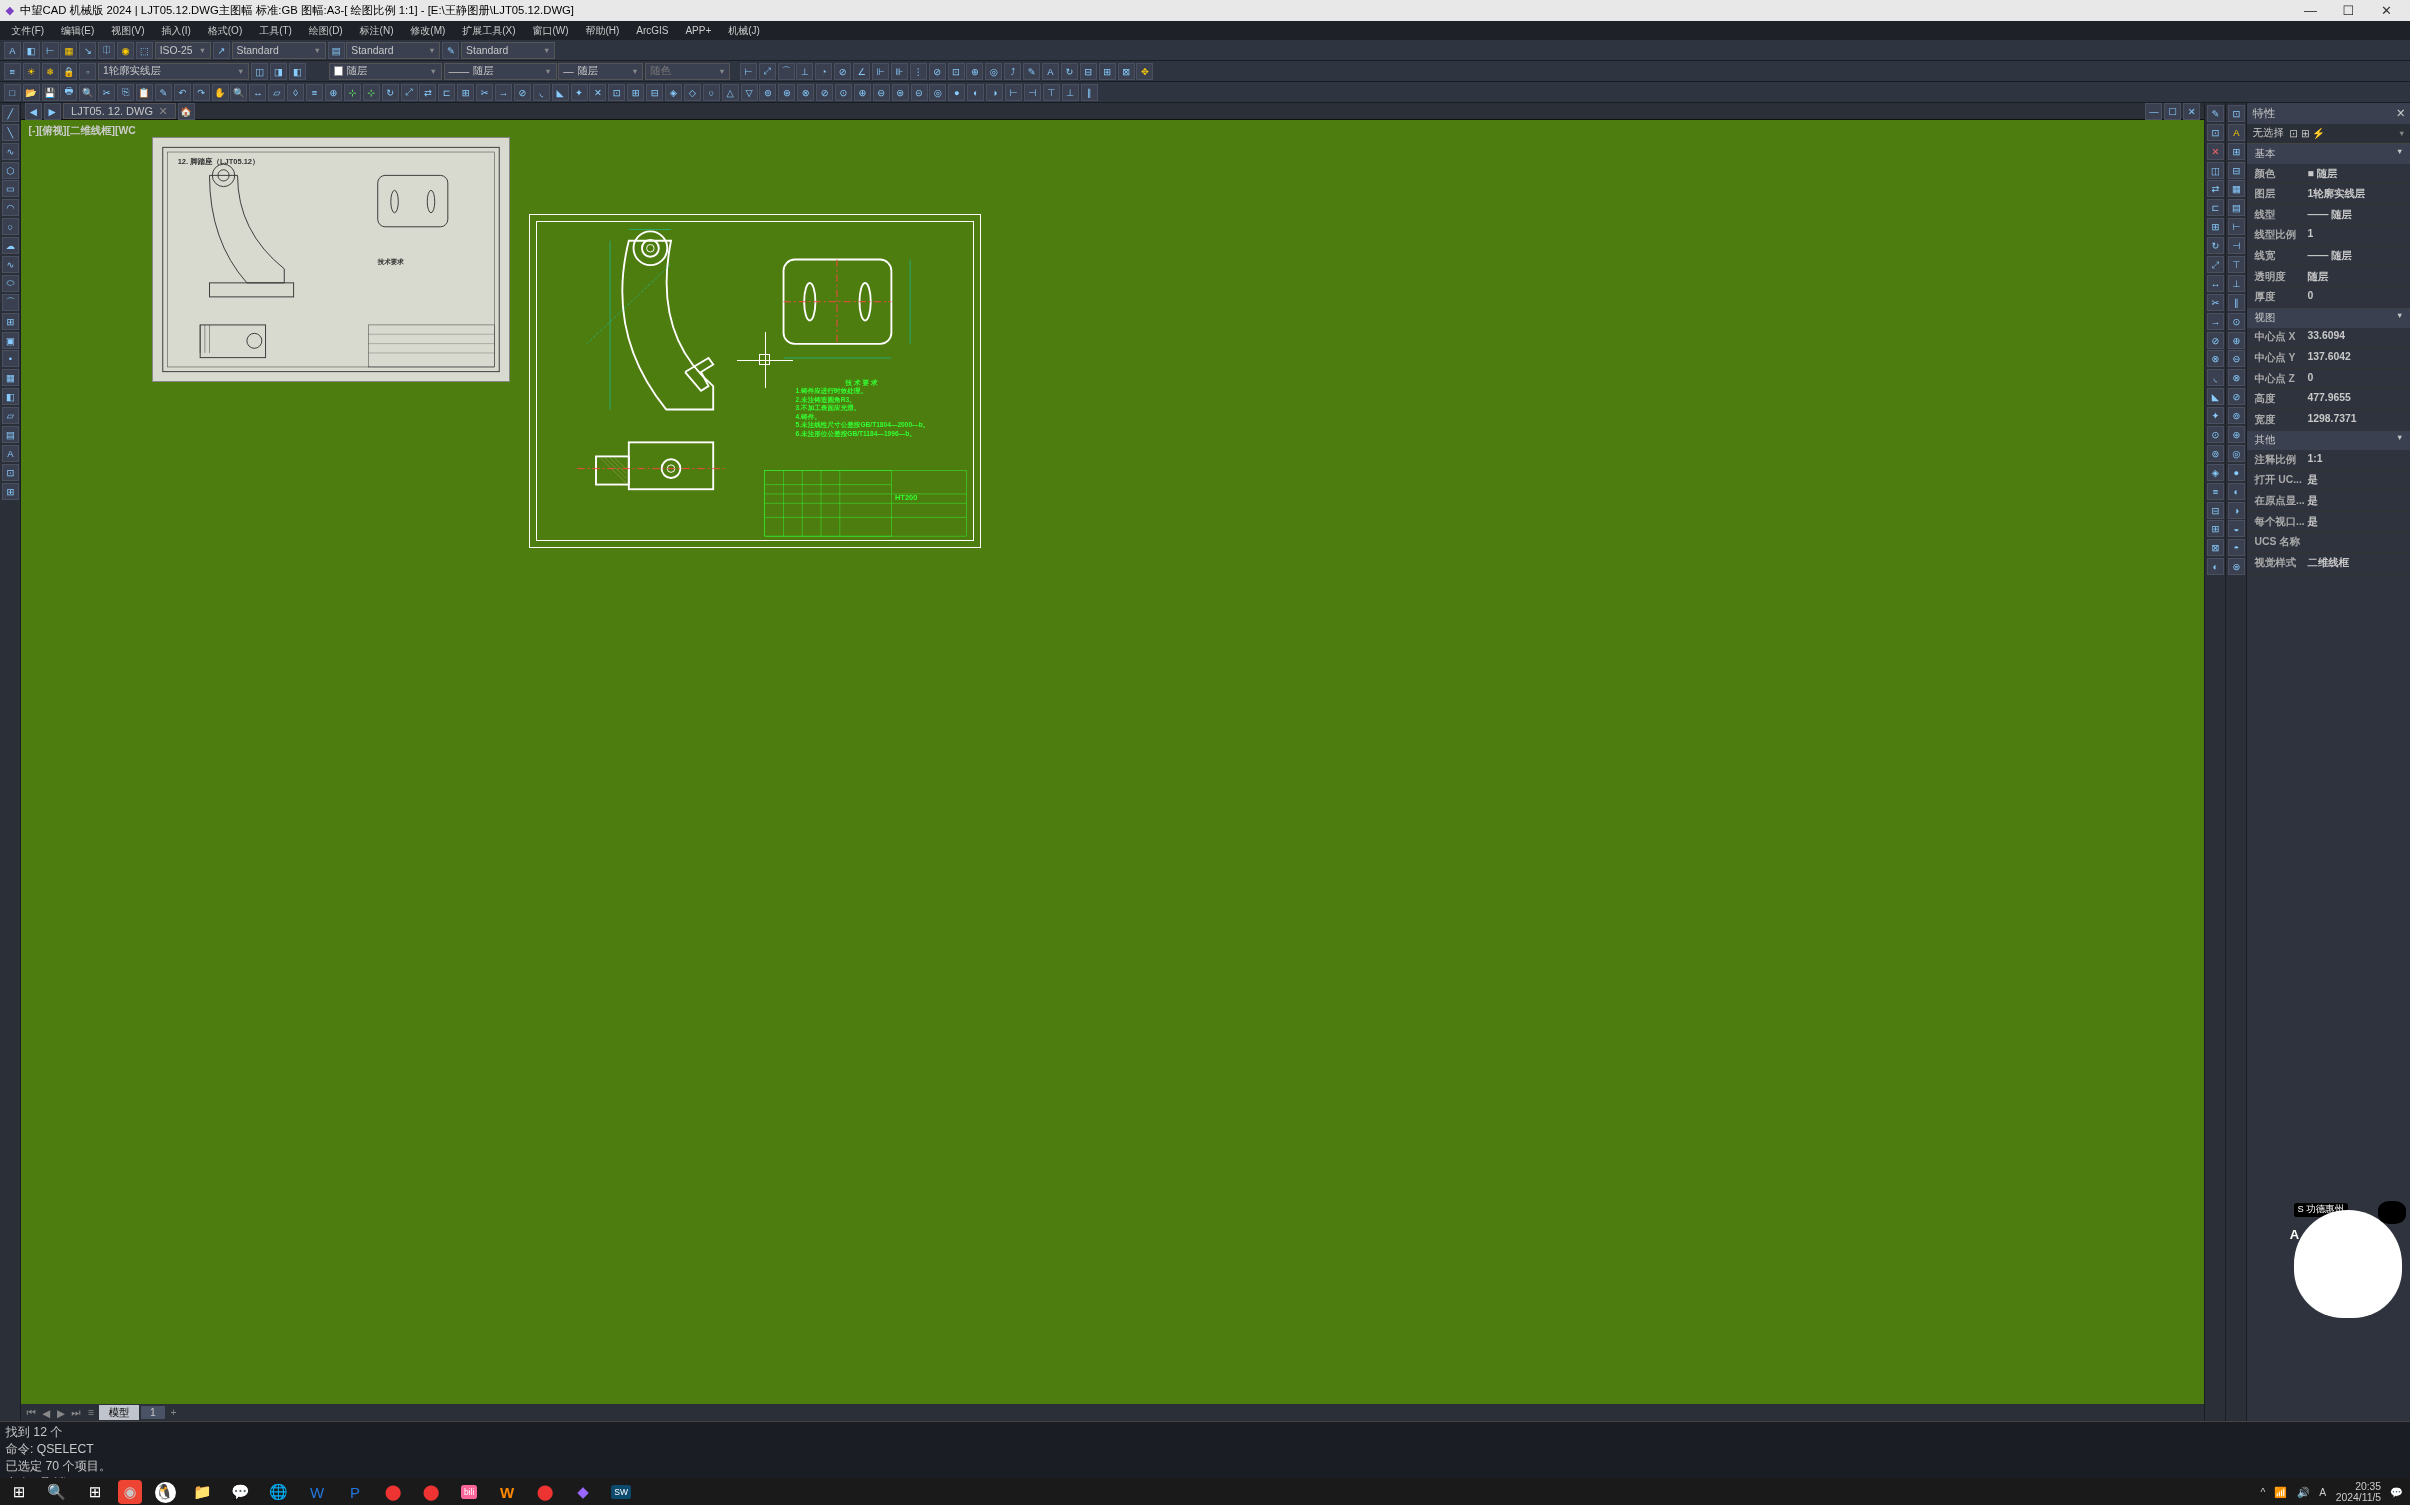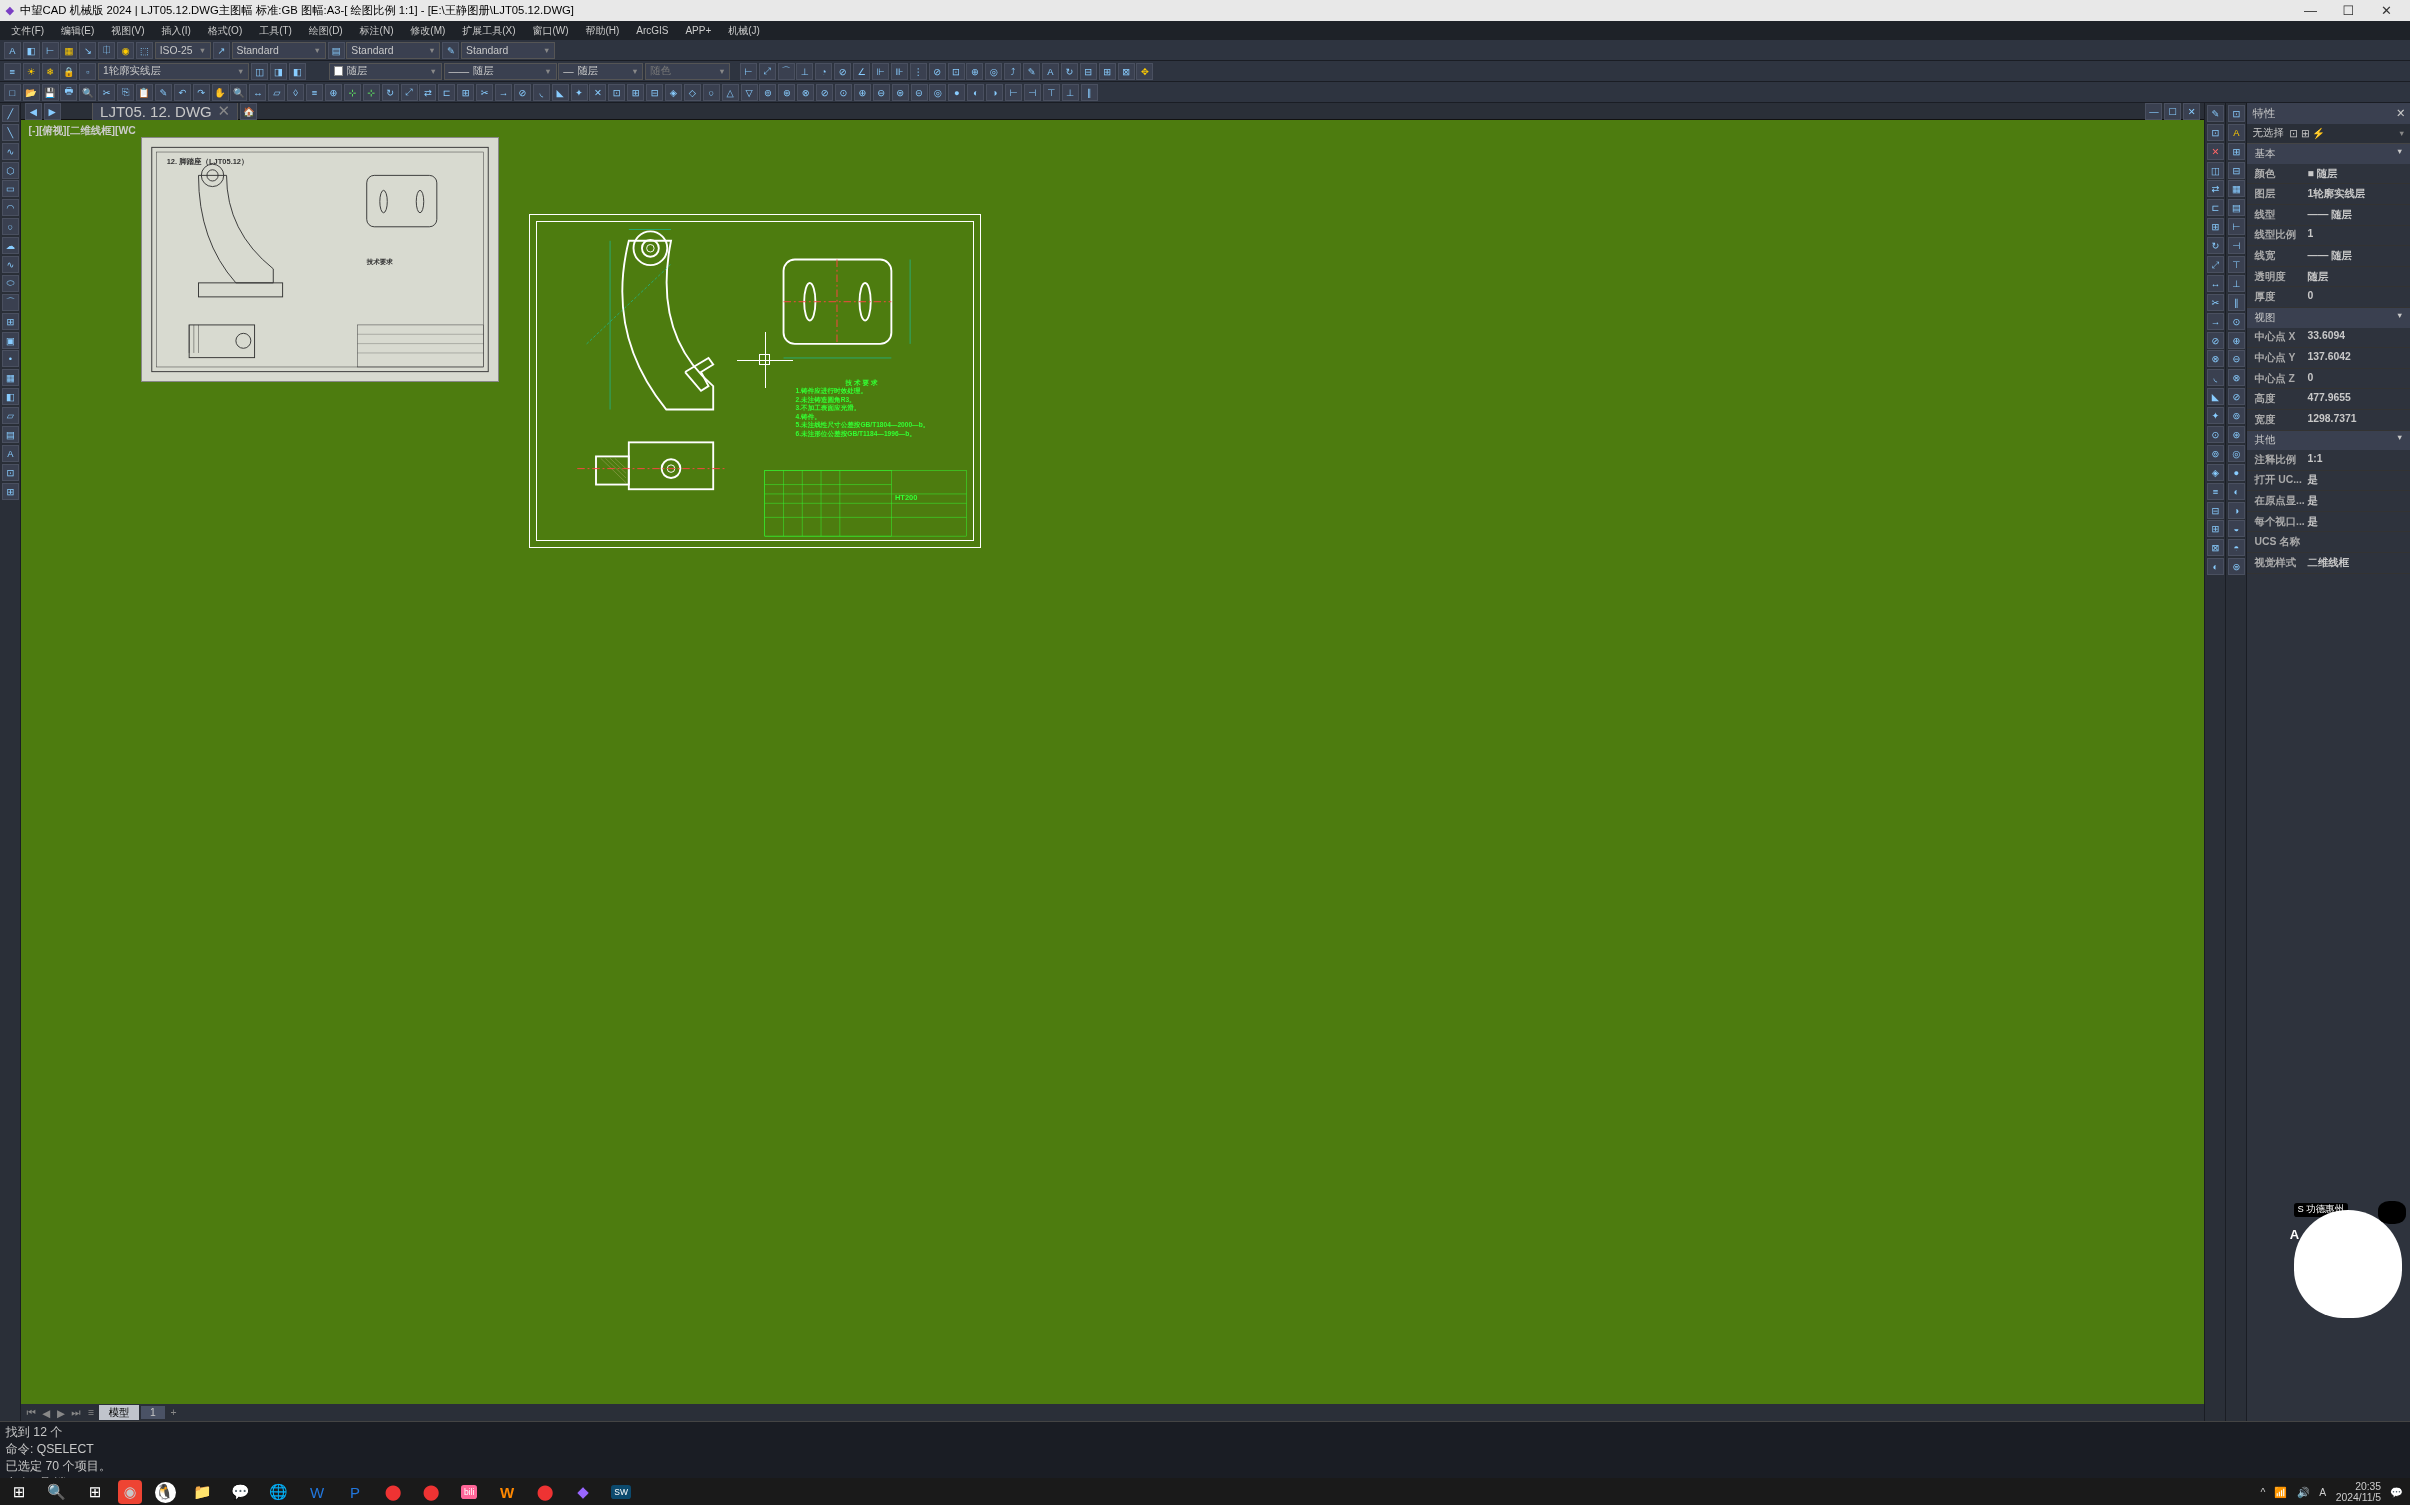--- a/index.html
+++ b/index.html
@@ -15,25 +15,25 @@
 .tbtn.r { color: #f66; }
 .tbtn.g { color: #6f6; }
 .dropdown { background: #3a4050; border: 0.9px solid #555; height: 17px; padding: 0 15px 0 3.8px; display: flex; align-items: center; min-width: 94px; position: relative; cursor: pointer; font-size: 10.4px; }
 .dropdown::after { content: "▼"; position: absolute; right: 3.8px; font-size: 7.5px; color: #888; }
 .swatch { width: 9.4px; height: 9.4px; border: 0.9px solid #888; margin-right: 3.8px; }
 .main-area { display: flex; height: calc(100% - 188px); }
 .left-tools { width: 21px; background: #2a2f38; display: flex; flex-direction: column; gap: 1.9px; padding: 1.9px; border-right: 0.9px solid #1a1d24; }
 .right-tools { width: 21px; background: #2a2f38; display: flex; flex-direction: column; gap: 1.9px; padding: 1.9px; border-left: 0.9px solid #1a1d24; }
 .canvas-wrap { flex: 1; background: #1a1d24; position: relative; overflow: hidden; }
 .tab-strip { background: #2a2f38; height: 17px; display: flex; align-items: center; padding: 0 3.8px; gap: 1.9px; border-bottom: 0.9px solid #111; }
-.doc-tab { background: #3a4050; padding: 0.9px 7.5px; font-size: 15px; border: 0.9px solid #555; display: flex; align-items: center; gap: 5.6px; margin-left: 29px; }
+.doc-tab { background: #3a4050; padding: 0.9px 7.5px; font-size: 11px; border: 0.9px solid #555; display: flex; align-items: center; gap: 5.6px; }
 .doc-tab .x { cursor: pointer; color: #888; }
 .canvas { position: absolute; top: 17px; left: 0; right: 0; bottom: 0; background: #4d7c0f; font-weight: bold; }
 .view-label { position: absolute; top: 3.8px; left: 7.5px; font-size: 10.4px; color: #ccc; }
-.refimg { position: absolute; top: 17px; left: 120px; width: 358px; height: 245px; background: #d8dad0; border: 0.9px solid #888; }
+.refimg { position: absolute; top: 17px; left: 131px; width: 358px; height: 245px; background: #d8dad0; border: 0.9px solid #888; }
 .drawing { position: absolute; top: 94px; left: 508px; width: 452px; height: 334px; border: 1.9px solid #fff; }
 .drawing-inner { position: absolute; top: 5.6px; left: 5.6px; right: 5.6px; bottom: 5.6px; border: 0.9px solid #fff; }
 .model-tabs { position: absolute; bottom: 0; left: 0; right: 0; height: 17px; background: #2a2f38; display: flex; align-items: center; padding: 0 3.8px; gap: 1.9px; }
 .model-tabs .nav { width: 13px; text-align: center; cursor: pointer; color: #888; }
 .model-tabs .tab { background: #4a5265; padding: 0.9px 9.4px; cursor: pointer; }
 .model-tabs .tab.active { background: #c0c4cc; color: #000; }
 .cmdwin { background: #1a1d24; color: #c8c8c8; font-family: monospace; font-size: 12.2px; padding: 1.9px 5.6px; height: 111px; border-top: 0.9px solid #444; overflow: hidden; }
 .cmdwin .line { white-space: pre; }
 .prop-panel { width: 165px; background: #2e333d; border-left: 0.9px solid #1a1d24; display: flex; flex-direction: column; }
 .prop-title { background: #3a4050; padding: 2.8px 5.6px; font-size: 11.3px; display: flex; align-items: center; }

